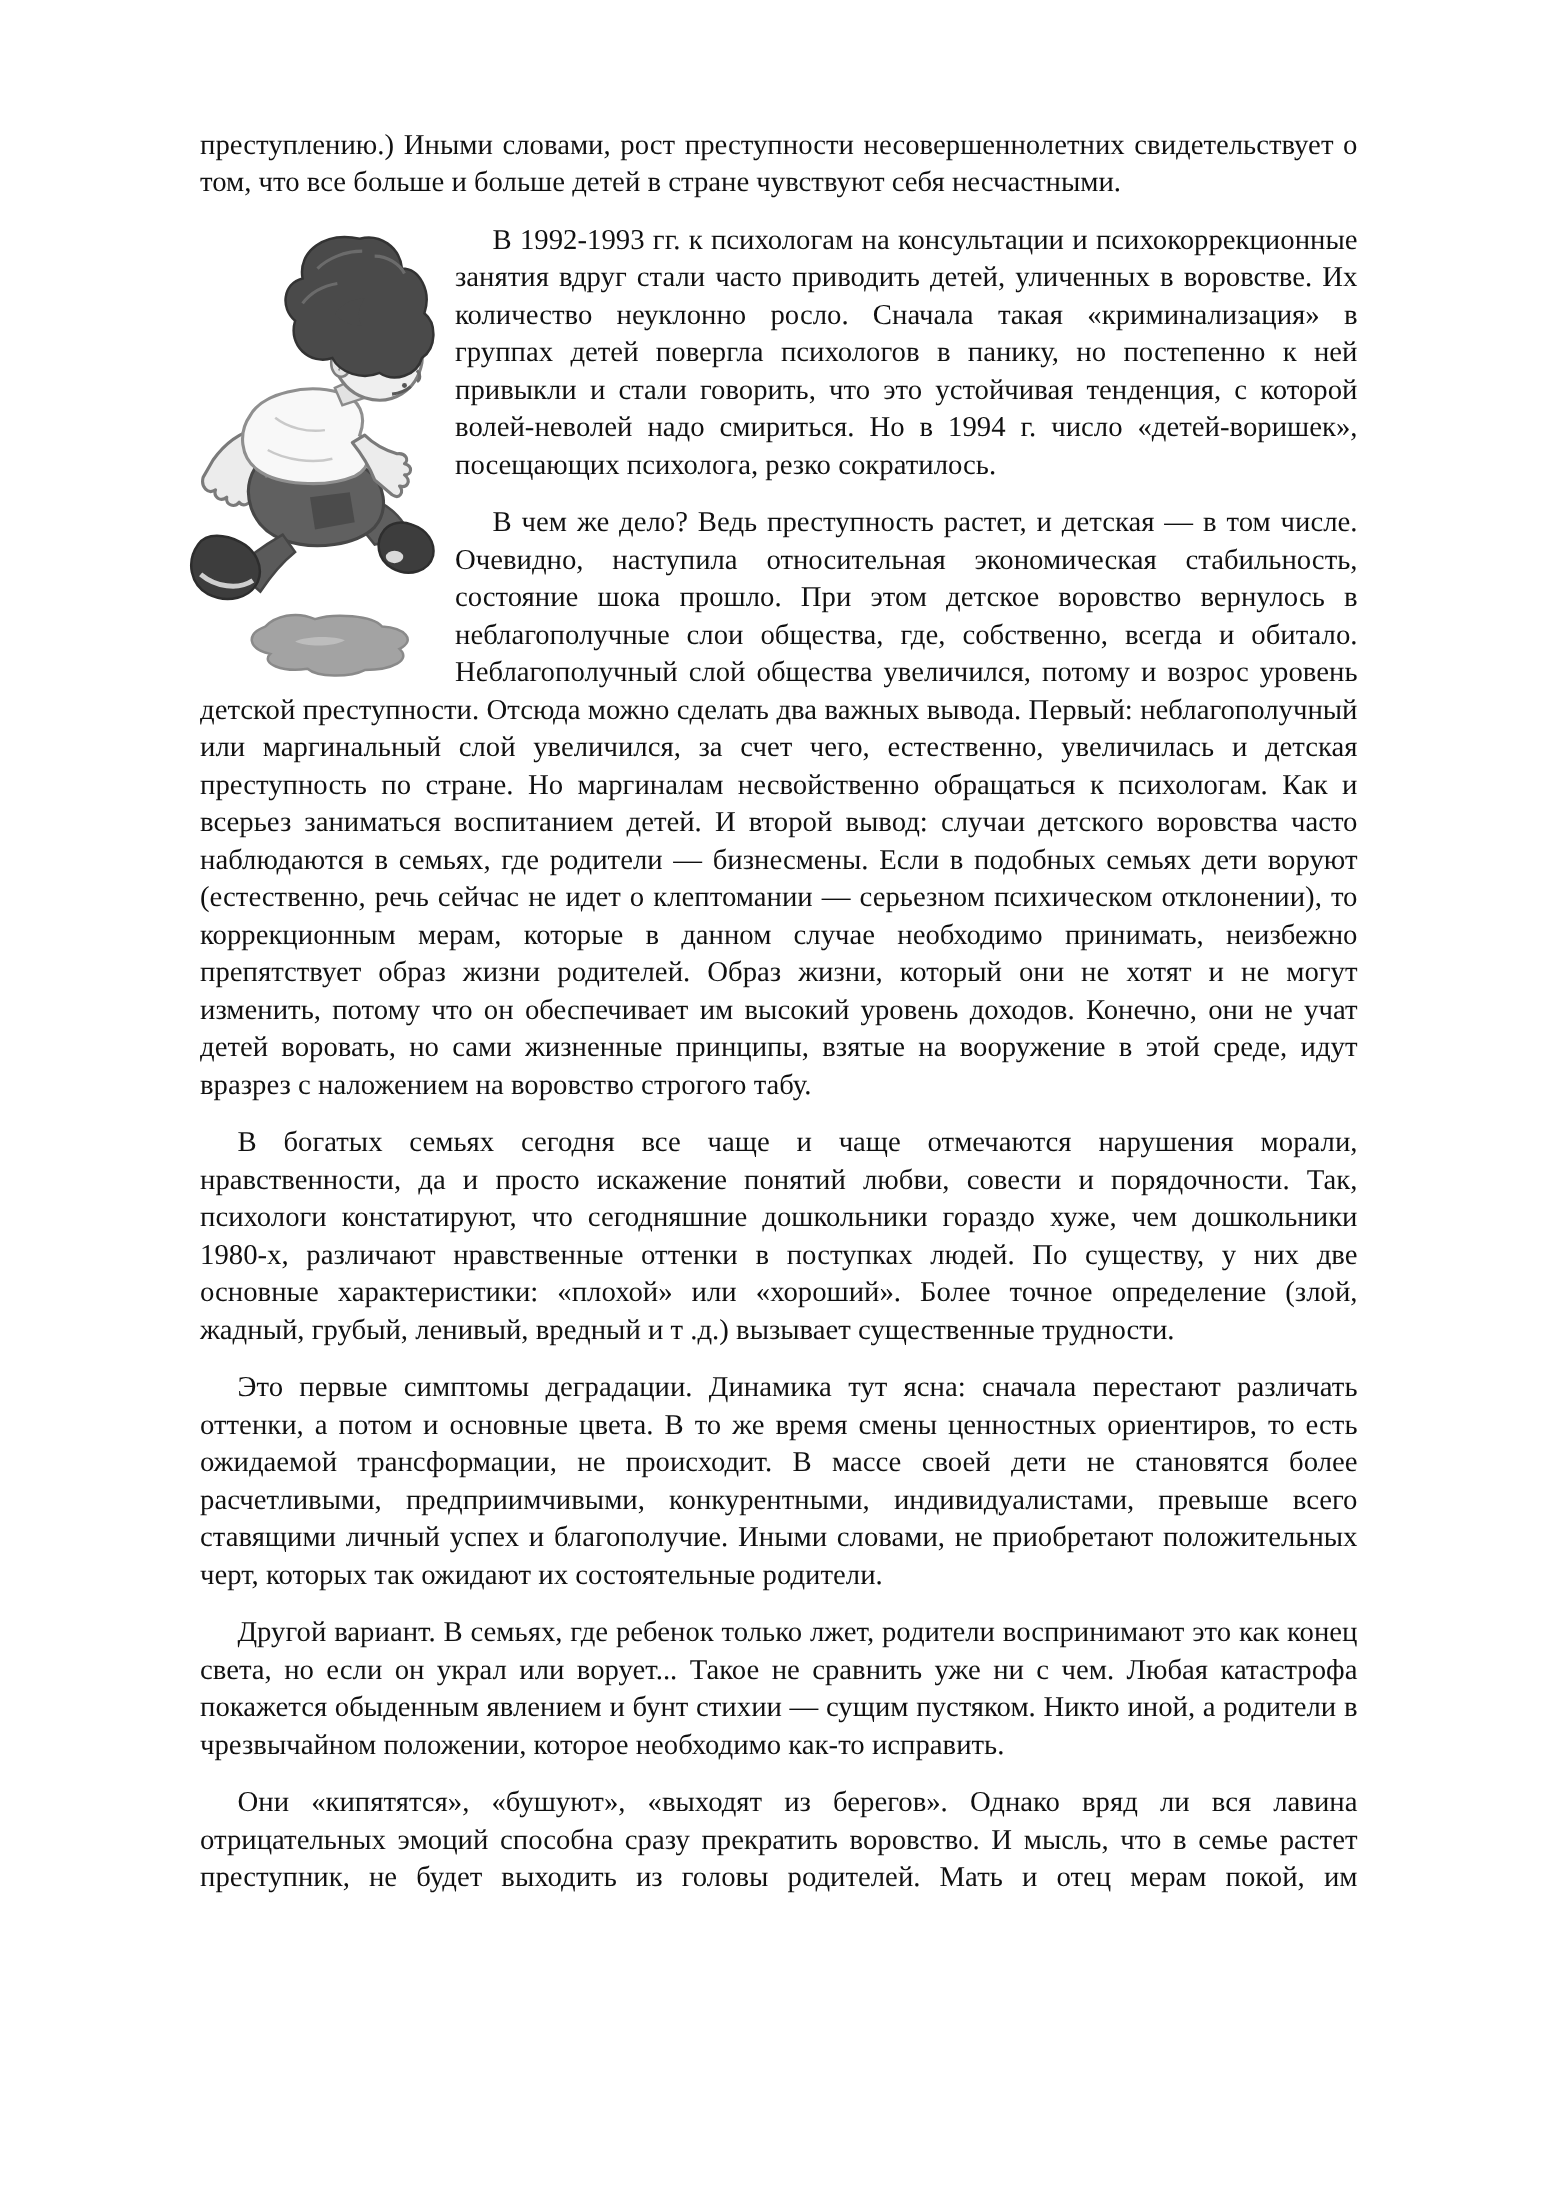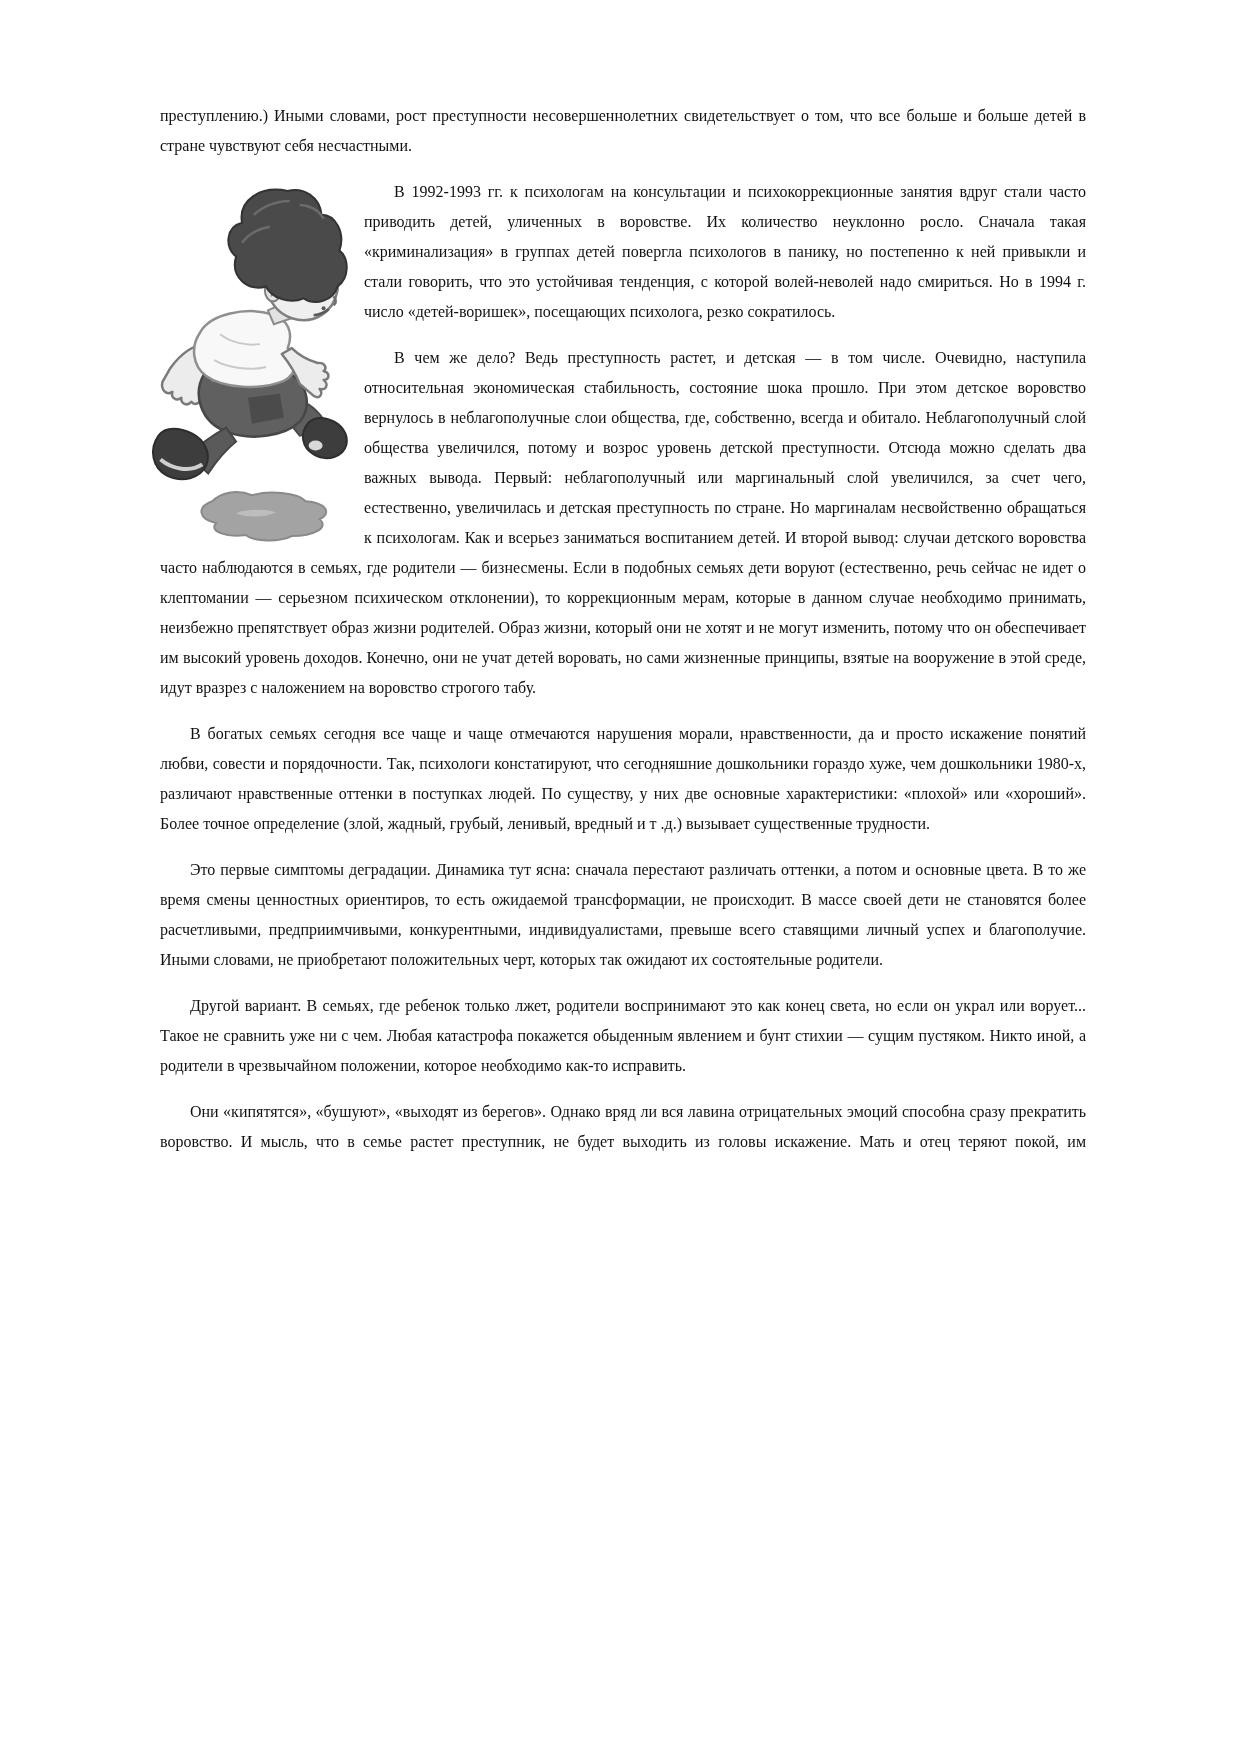--- a/index.html
+++ b/index.html
@@ -13,21 +13,21 @@
     position: relative;
     font-family: "Liberation Serif", "DejaVu Serif", serif;
     color: #111;
     overflow: hidden;
   }
   .page {
     position: absolute;
     left: 160px;
     top: 101px;
     width: 926px;
-    font-size: 16px;
+    font-size: 23px;
     line-height: 30px;
     text-align: justify;
     hyphens: none;
   }
   .page p {
     margin: 0 0 16px 0;
     text-indent: 30px;
   }
   .page p.no-indent {
     text-indent: 0;
@@ -115,15 +115,15 @@
   <p>В 1992-1993 гг. к психологам на консультации и психокоррекционные занятия вдруг стали часто приводить детей, уличенных в воровстве. Их количество неуклонно росло. Сначала такая «криминализация» в группах детей повергла психологов в панику, но постепенно к ней привыкли и стали говорить, что это устойчивая тенденция, с которой волей-неволей надо смириться. Но в 1994 г. число «детей-воришек», посещающих психолога, резко сократилось.</p>
 
   <p>В чем же дело? Ведь преступность растет, и детская — в том числе. Очевидно, наступила относительная экономическая стабильность, состояние шока прошло. При этом детское воровство вернулось в неблагополучные слои общества, где, собственно, всегда и обитало. Неблагополучный слой общества увеличился, потому и возрос уровень детской преступности. Отсюда можно сделать два важных вывода. Первый: неблагополучный или маргинальный слой увеличился, за счет чего, естественно, увеличилась и детская преступность по стране. Но маргиналам несвойственно обращаться к психологам. Как и всерьез заниматься воспитанием детей. И второй вывод: случаи детского воровства часто наблюдаются в семьях, где родители — бизнесмены. Если в подобных семьях дети воруют (естественно, речь сейчас не идет о клептомании — серьезном психическом отклонении), то коррекционным мерам, которые в данном случае необходимо принимать, неизбежно препятствует образ жизни родителей. Образ жизни, который они не хотят и не могут изменить, потому что он обеспечивает им высокий уровень доходов. Конечно, они не учат детей воровать, но сами жизненные принципы, взятые на вооружение в этой среде, идут вразрез с наложением на воровство строгого табу.</p>
 
   <p>В богатых семьях сегодня все чаще и чаще отмечаются нарушения морали, нравственности, да и просто искажение понятий любви, совести и порядочности. Так, психологи констатируют, что сегодняшние дошкольники гораздо хуже, чем дошкольники 1980-х, различают нравственные оттенки в поступках людей. По существу, у них две основные характеристики: «плохой» или «хороший». Более точное определение (злой, жадный, грубый, ленивый, вредный и т .д.) вызывает существенные трудности.</p>
 
   <p>Это первые симптомы деградации. Динамика тут ясна: сначала перестают различать оттенки, а потом и основные цвета. В то же время смены ценностных ориентиров, то есть ожидаемой трансформации, не происходит. В массе своей дети не становятся более расчетливыми, предприимчивыми, конкурентными, индивидуалистами, превыше всего ставящими личный успех и благополучие. Иными словами, не приобретают положительных черт, которых так ожидают их состоятельные родители.</p>
 
   <p>Другой вариант. В семьях, где ребенок только лжет, родители воспринимают это как конец света, но если он украл или ворует... Такое не сравнить уже ни с чем. Любая катастрофа покажется обыденным явлением и бунт стихии — сущим пустяком. Никто иной, а родители в чрезвычайном положении, которое необходимо как-то исправить.</p>
 
-  <p class="justify-last">Они «кипятятся», «бушуют», «выходят из берегов». Однако вряд ли вся лавина отрицательных эмоций способна сразу прекратить воровство. И мысль, что в семье растет преступник, не будет выходить из головы искажение. Мать и отец теряют покой, им</p>
+  <p class="justify-last">Они «кипятятся», «бушуют», «выходят из берегов». Однако вряд ли вся лавина отрицательных эмоций способна сразу прекратить воровство. И мысль, что в семье растет преступник, не будет выходить из головы родителей. Мать и отец мерам покой, им</p>
 
 </div>
 
 </body></html>

